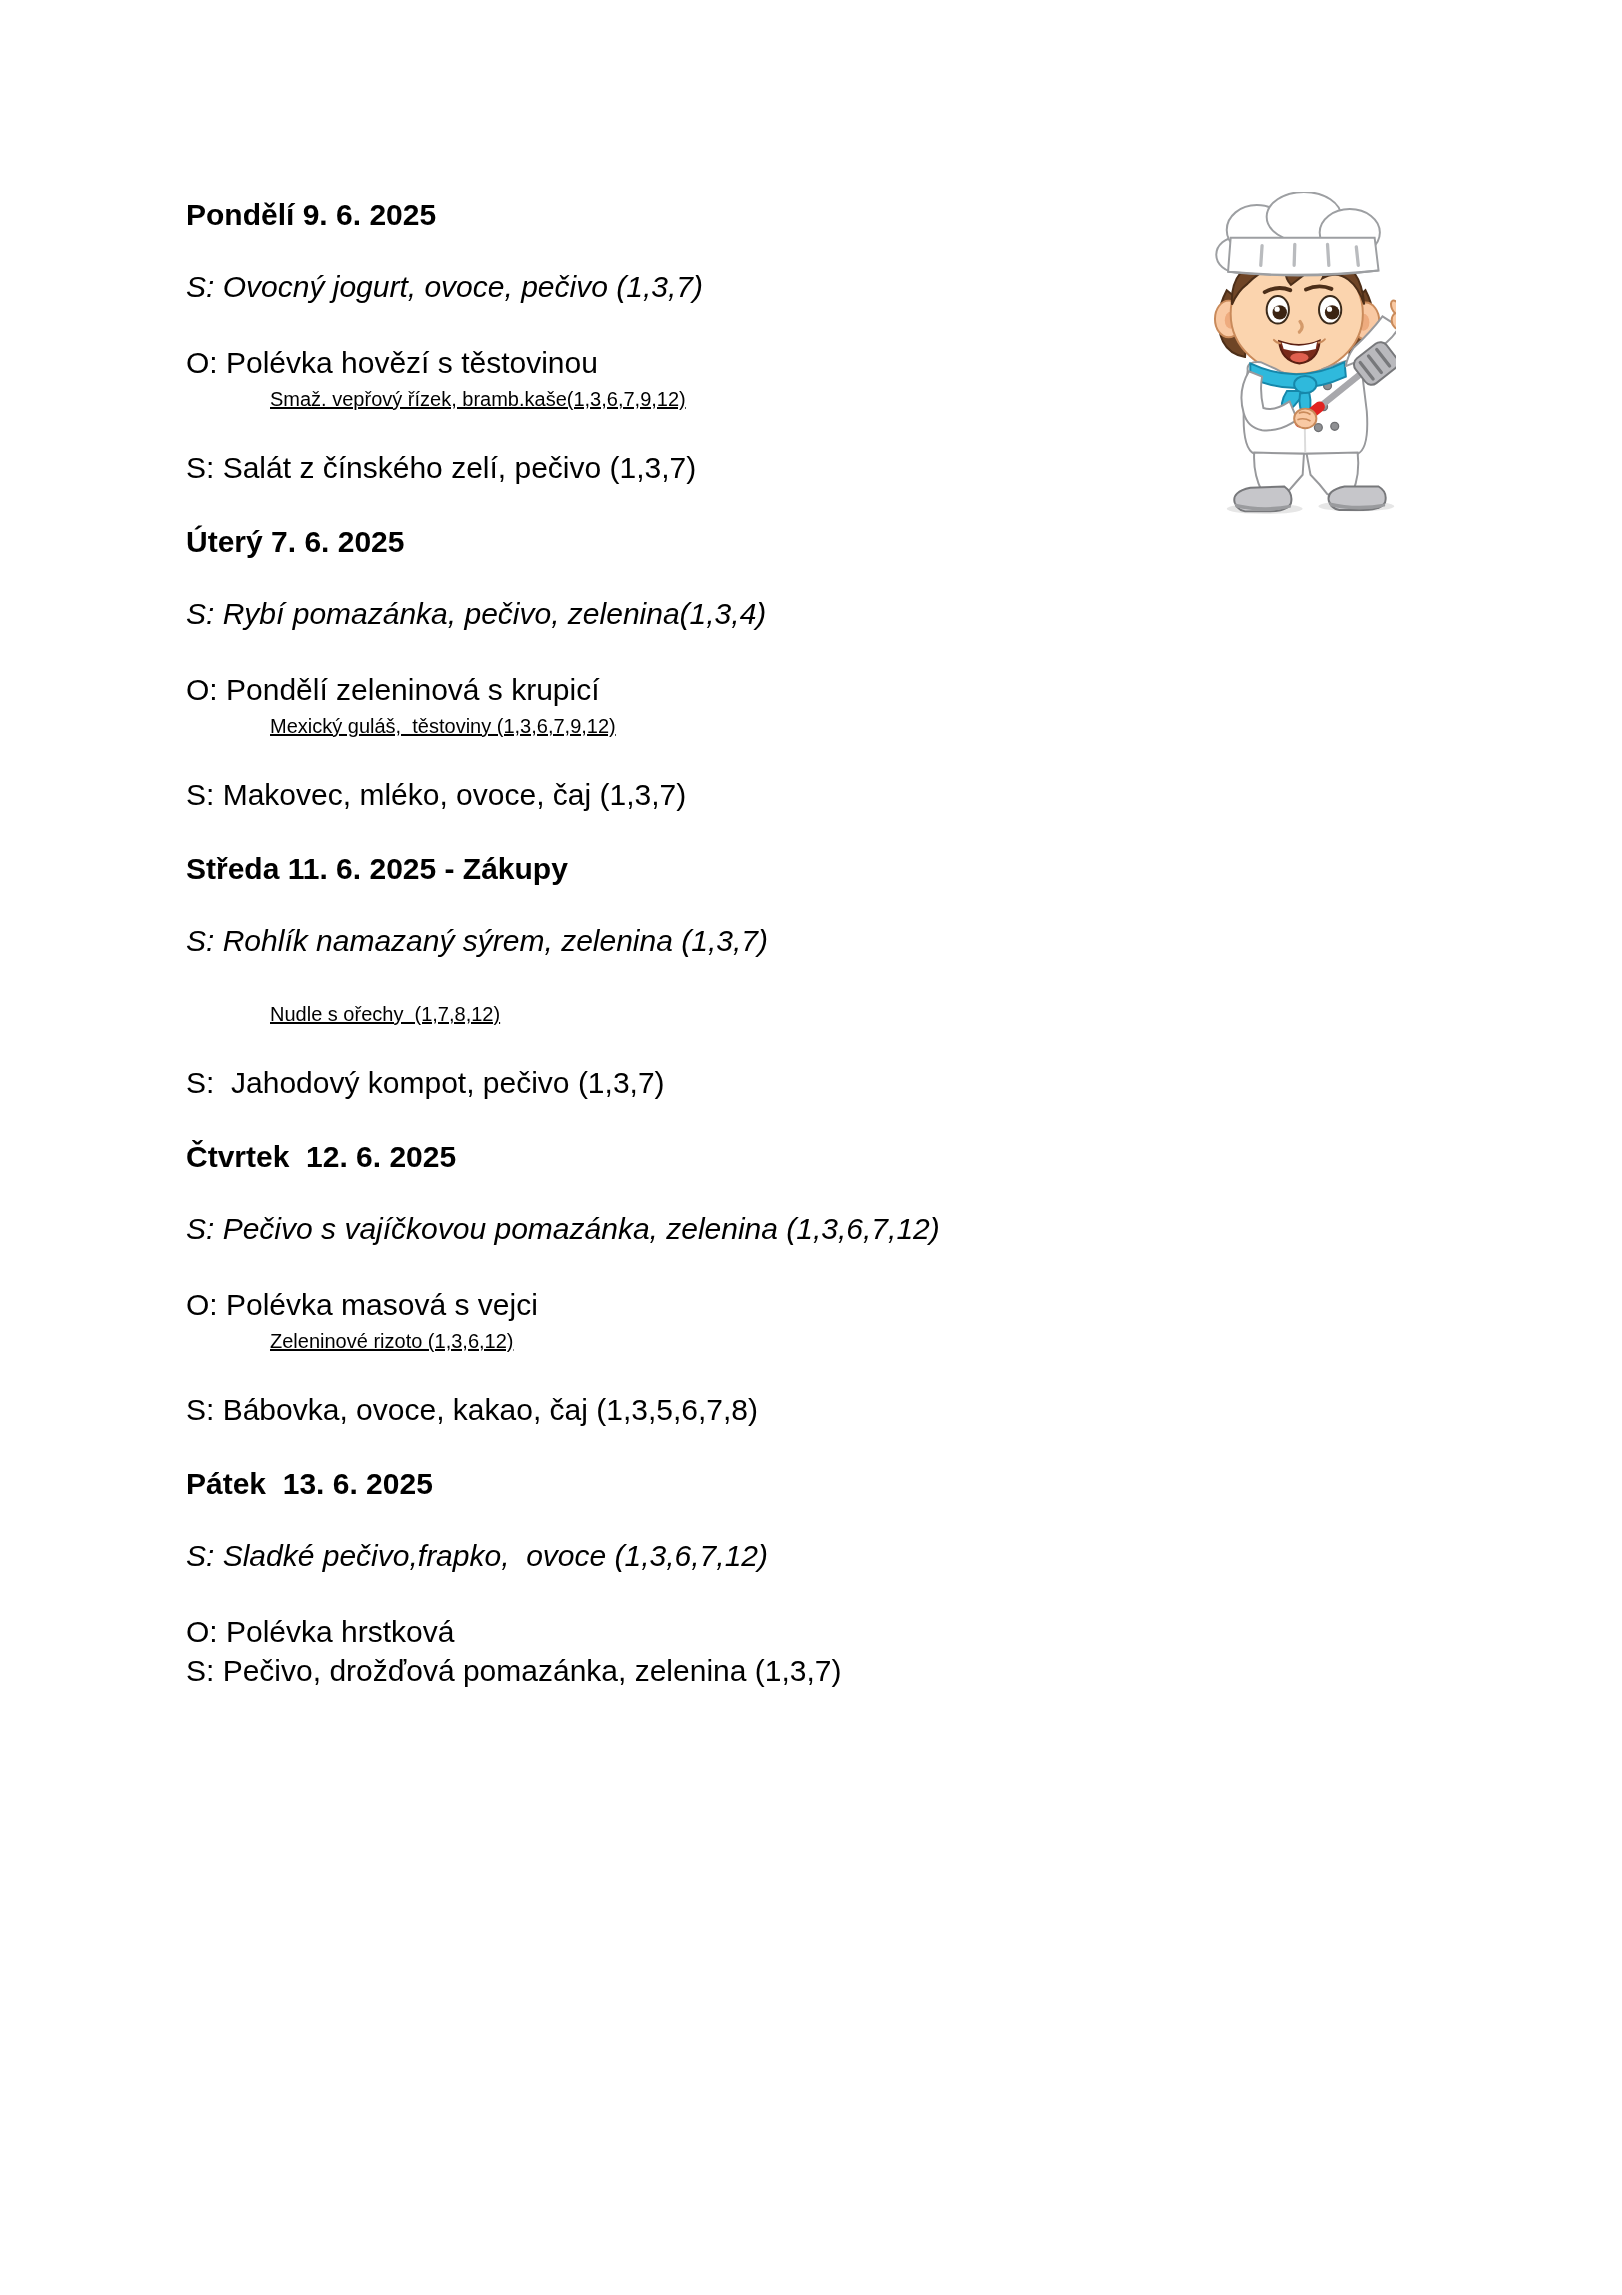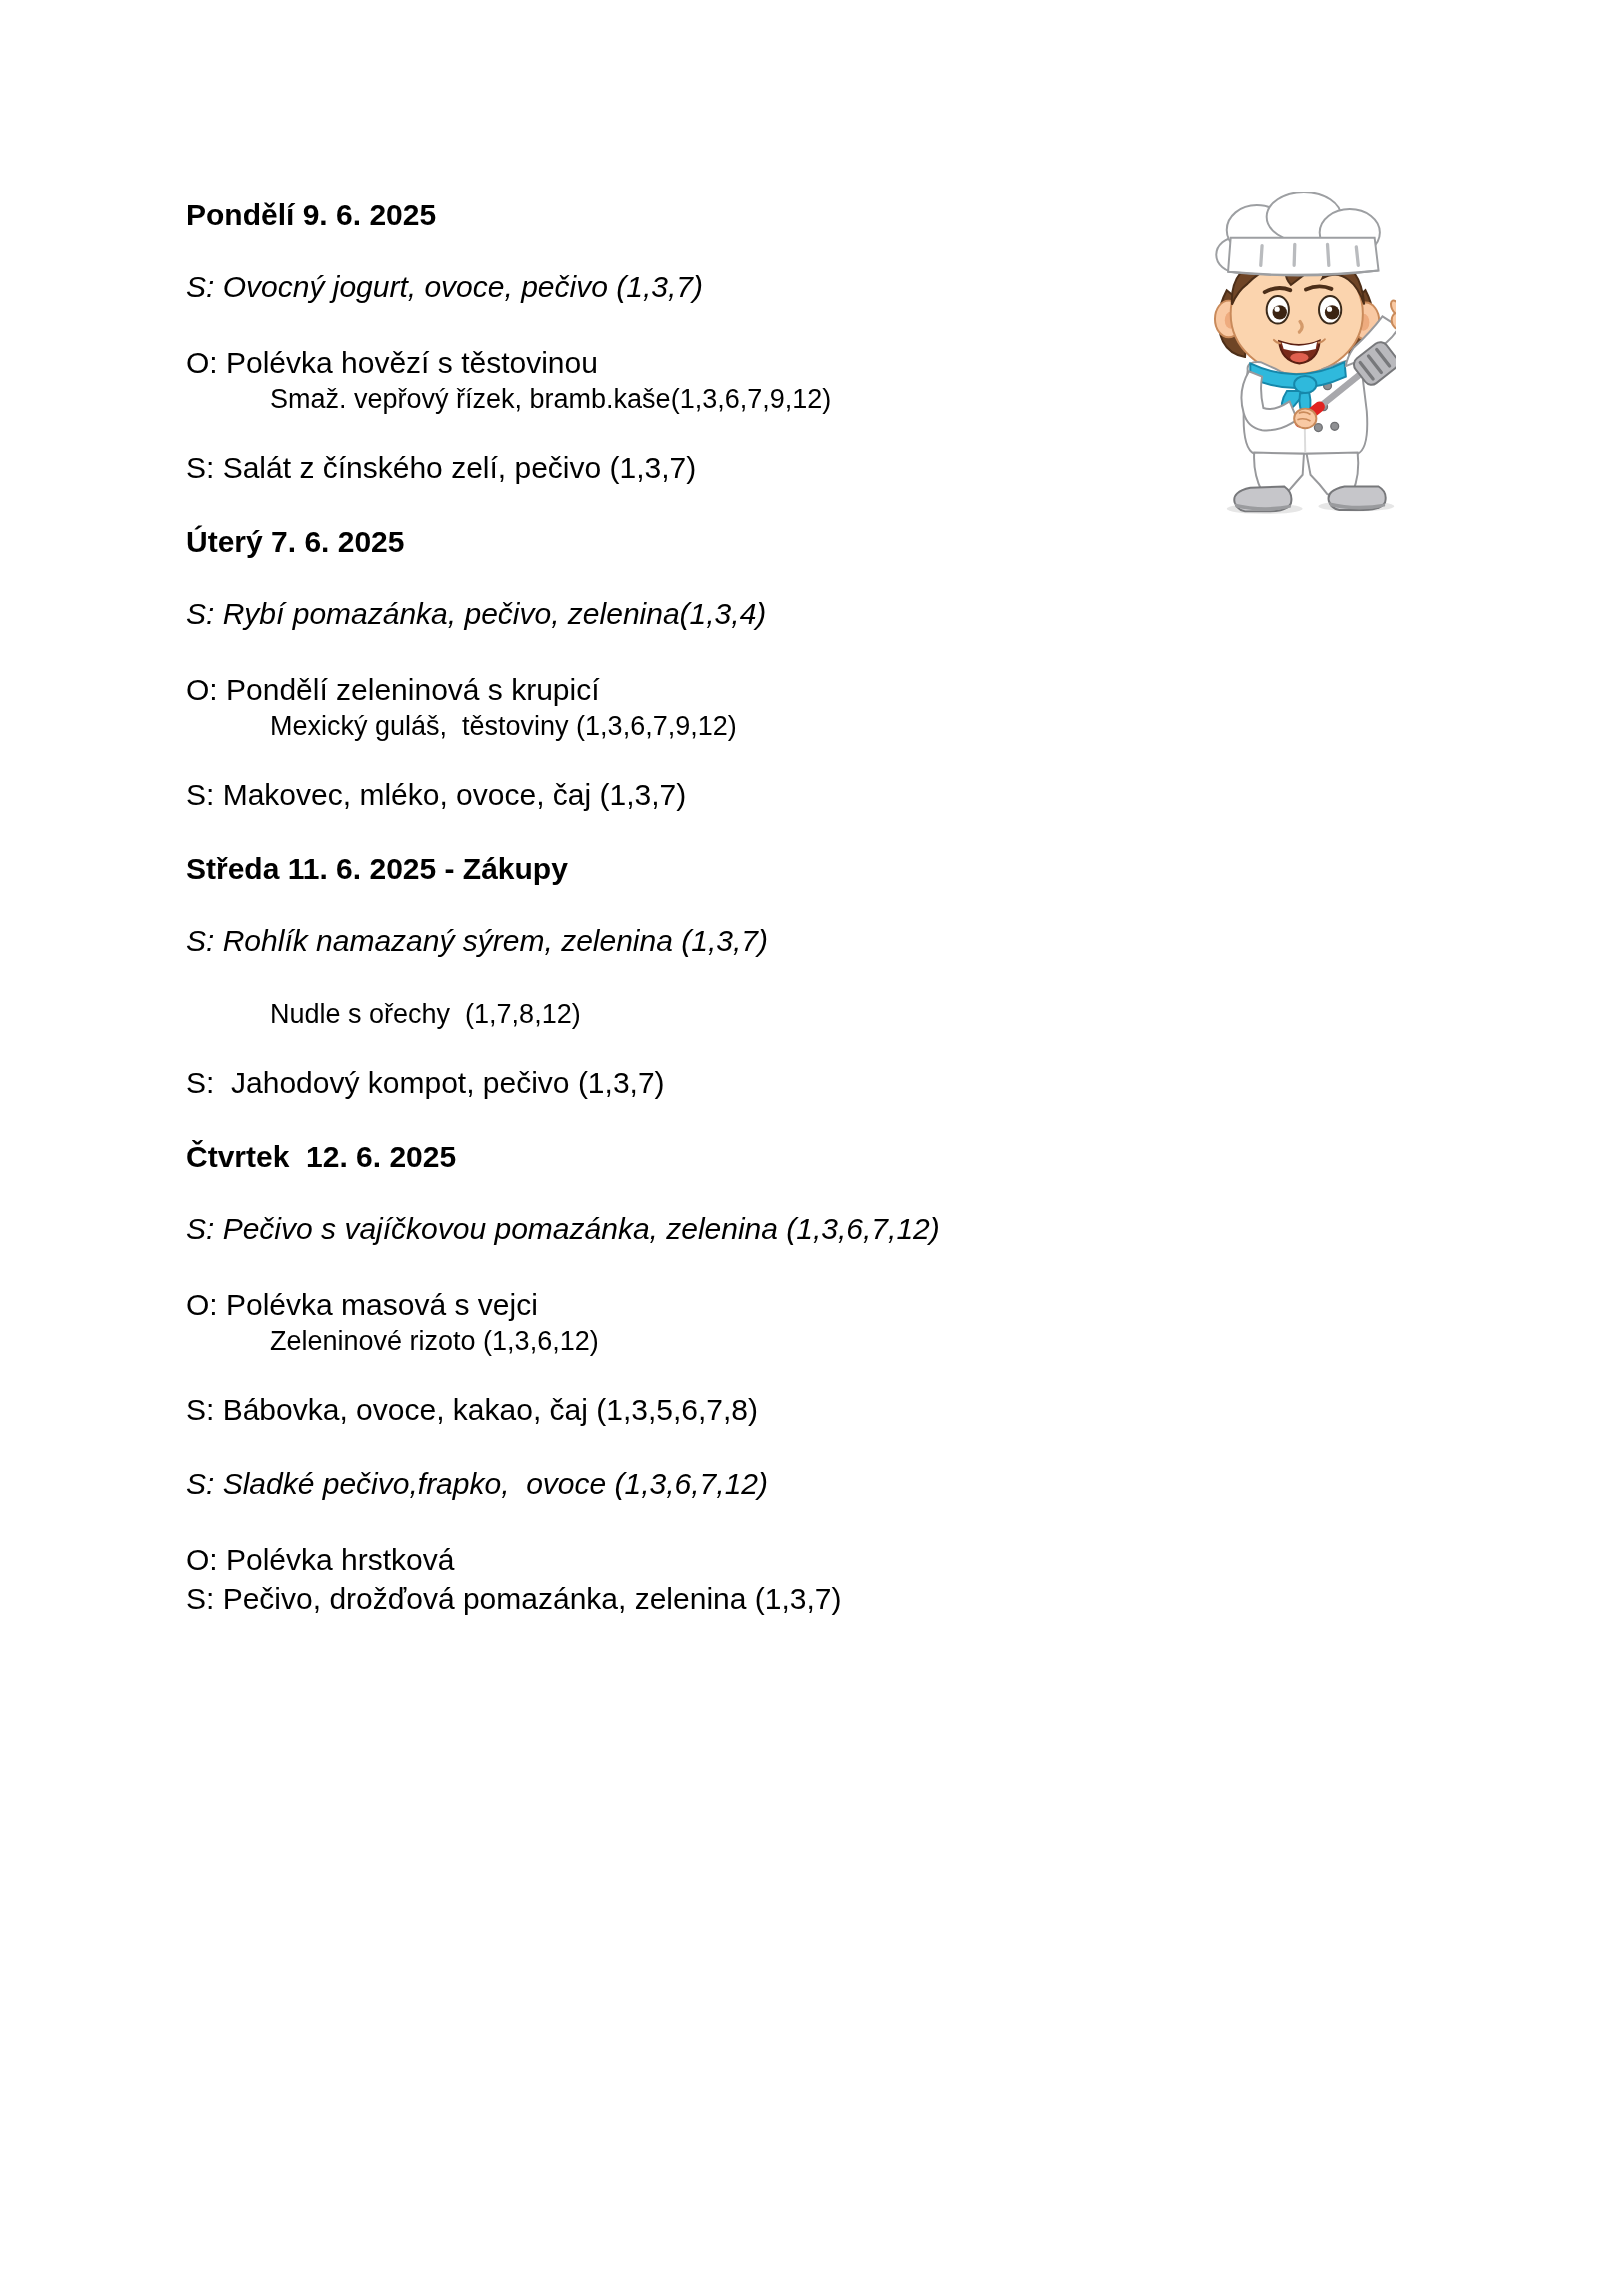--- a/index.html
+++ b/index.html
@@ -23,24 +23,25 @@
   .day-heading, .line {
     font-size: 30px;
     line-height: 37px;
     white-space: pre-wrap;
     color: #000000;
   }
   .day-heading { font-weight: 700; margin-bottom: 35px; }
   .line.snack1 { margin-bottom: 39px; font-style: italic; }
   .line.lunch  { margin-bottom: 2px; }
   .line.lunch-main {
-    font-size: 27px;
+    font-size: 20px;
     line-height: 33px;
     padding-left: 84px;
     margin-bottom: 33px;
+    text-decoration: underline;
   }
   .line.snack2 { margin-bottom: 37px; }
   .chef {
     position: absolute;
     left: 1207px; top: 192px;
     width: 226px; height: 322px;
   }
   .chef svg { width: 100%; height: 100%; display: block; }
 </style>
 </head>
@@ -75,20 +76,21 @@
 
     <section class="day">
       <h2 class="day-heading">Čtvrtek  12. 6. 2025</h2>
       <p class="line snack1">S: Pečivo s vajíčkovou pomazánka, zelenina (1,3,6,7,12)</p>
       <p class="line lunch">O: Polévka masová s vejci</p>
       <p class="line lunch-main">Zeleninové rizoto (1,3,6,12)</p>
       <p class="line snack2">S: Bábovka, ovoce, kakao, čaj (1,3,5,6,7,8)</p>
     </section>
 
     <section class="day">
+      <h2 class="day-heading">Pátek  13. 6. 2025</h2>
       <p class="line snack1">S: Sladké pečivo,frapko,  ovoce (1,3,6,7,12)</p>
       <p class="line lunch">O: Polévka hrstková</p>
       <p class="line snack2">S: Pečivo, drožďová pomazánka, zelenina (1,3,7)</p>
     </section>
 
   </div>
 
   <div class="chef">
     <svg viewBox="0 0 345 492" xmlns="http://www.w3.org/2000/svg">
 

